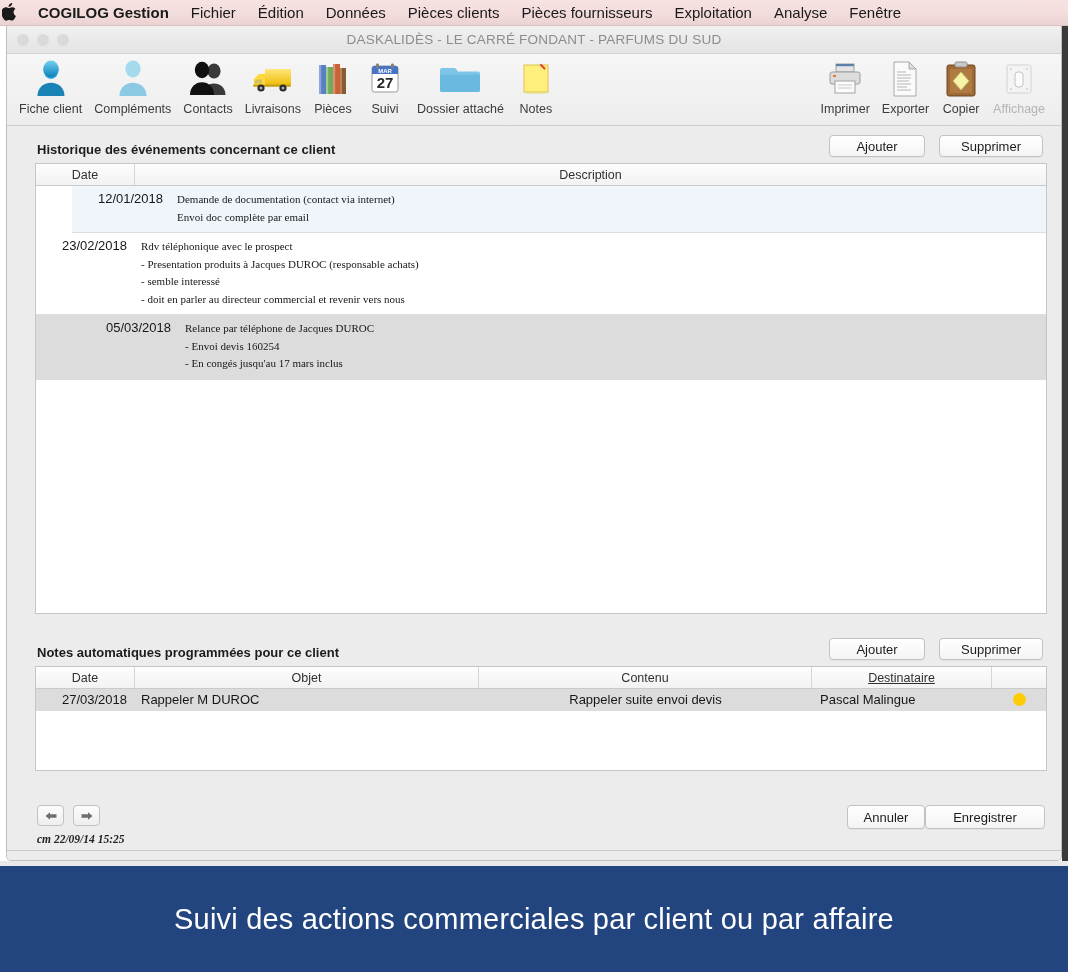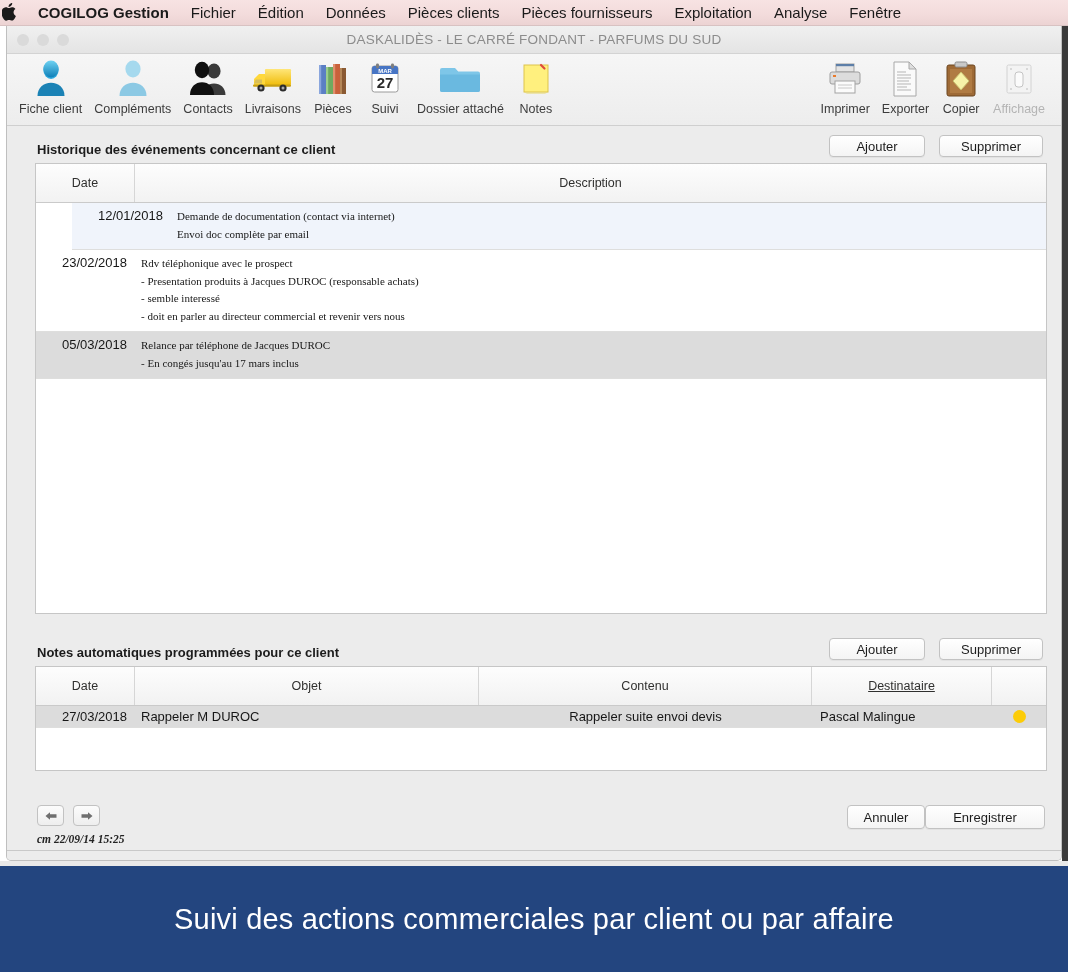--- a/index.html
+++ b/index.html
@@ -93,42 +93,42 @@
     box-shadow: 0 1px 0 rgba(0,0,0,.04);
     cursor: default;
   }
 
   .tablebox {
     position: absolute;
     background: #ffffff;
     border: 1px solid #c6c6c6;
   }
   .thead {
-    display: flex; height: 39px;
+    display: flex; height: 22px;
     background: linear-gradient(180deg,#fdfdfd 0%,#f2f2f2 100%);
     border-bottom: 1px solid #cacaca;
   }
   .th {
     font-size: 12.5px; color: #30302f;
     display: flex; align-items: center; justify-content: center;
     border-right: 1px solid #d6d6d6;
     height: 100%;
   }
   .th:last-child { border-right: none; }
 
   .row { display: flex; border-bottom: 1px solid #dededd; }
   .row .c-date {
     font-size: 13px; color: #171717; text-align: right;
     padding: 5px 8px 5px 0; white-space: nowrap;
   }
   .row .c-desc { font-size: 11px; color: #171717; padding: 5px 0 6px 6px; font-family: Liberation Serif, serif; }
   .row .c-desc div { line-height: 17.5px; white-space: nowrap; }
   .row.alt  { background: #f0f4fb; margin-left: 36px; }
   .row.white{ background: #ffffff; }
-  .row.sel  { background: #dcdcdc; }
+  .row.sel  { background: #dcdcdc; padding-left: 44px; }
 
   .nrow { display: flex; align-items: center; height: 22px; background: #dcdcdc; border-bottom: 1px solid #dededd; }
   .nrow .nc { font-size: 13px; color: #171717; }
 
   .dot { width: 13px; height: 13px; border-radius: 50%; background: #fccc07; }
 
   .navbtn {
     position: absolute; width: 27px; height: 21px;
     background: linear-gradient(180deg,#fcfcfc 0%,#eeeeee 100%);
     border: 1px solid #c2c2c2; border-radius: 4px;
@@ -395,20 +395,21 @@
           <div>   - Presentation produits à Jacques DUROC (responsable achats)</div>
           <div>   - semble interessé</div>
           <div>   - doit en parler au directeur commercial et revenir vers nous</div>
         </div>
       </div>
 
       <div class="row sel">
         <div class="c-date" style="width:99px;">05/03/2018</div>
         <div class="c-desc">
           <div>Relance par téléphone de Jacques DUROC</div>
+          <div>   - Envoi devis 160254</div>
           <div>   - En congés jusqu'au 17 mars inclus</div>
         </div>
       </div>
     </div>
 
     <div class="sec-head" style="top:519px;">Notes automatiques programmées pour ce client</div>
     <div class="btn" style="top:512px; right:136px; width:96px;">Ajouter</div>
     <div class="btn" style="top:512px; right:18px; width:104px;">Supprimer</div>
 
     <div class="tablebox" style="left:28px; top:540px; width:1012px; height:105px;">

